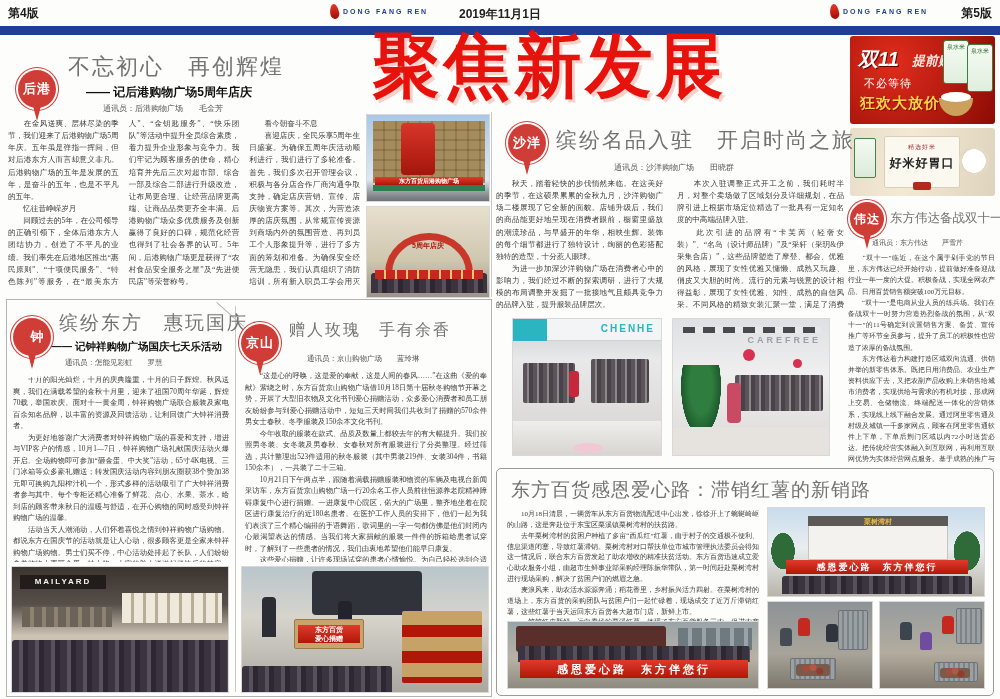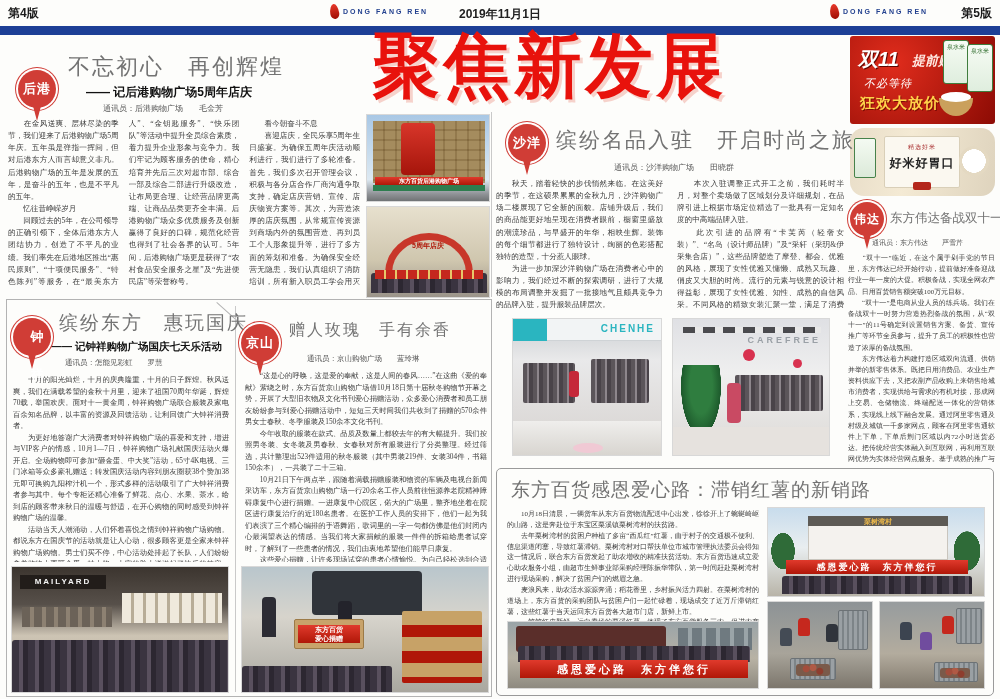--- a/index.html
+++ b/index.html
@@ -44,26 +44,26 @@
   
   .photo { position:absolute; overflow:hidden; background:#cfcfcf; border:1px solid #d8d8d8; }
   .ab { position:absolute; }
   .banner-red-strip { background:linear-gradient(#e03a2c,#b01708); color:#fff; font-weight:bold; text-align:center; overflow:hidden; white-space:nowrap; }
   .crowd { background:repeating-linear-gradient(90deg,#3a3440 0 7px,#59505e 7px 11px,#2c2731 11px 16px); border-radius:3px 3px 0 0; }
   .windows { background:repeating-linear-gradient(90deg,#cdbd9b 0 10px,#b7a47f 10px 12px), repeating-linear-gradient(#cdbd9b 0 8px,#b7a47f 8px 10px); background-blend-mode:multiply; }
   
   .ad1 { position:absolute; left:850px; top:36px; width:145px; height:88px; background:radial-gradient(circle at 30% 30%,#e02c1c,#8c0b04); border-radius:3px; overflow:hidden; }
   .ad1 .d11 { position:absolute; left:8px; top:10px; font-size:20px; font-weight:900; color:#fff; font-style:italic; text-shadow:1px 1px 0 #5e0500; }
   .ad1 .buy { position:absolute; left:62px; top:16px; font-size:13px; font-weight:900; color:#ffe9e2; font-style:italic; }
-  .ad1 .wait { position:absolute; left:14px; top:40px; font-size:11px; color:#fff; font-style:italic; letter-spacing:1px;text-align:right; }
+  .ad1 .wait { position:absolute; left:14px; top:40px; font-size:11px; color:#fff; letter-spacing:1px;text-align:right; }
   .ad1 .sale { position:absolute; left:10px; top:58px; font-size:15px; font-weight:900; color:#ffd24a; letter-spacing:1px; text-shadow:1px 1px 0 #7e0b05; }
   .ricebag { position:absolute; background:linear-gradient(#f6fbf4,#dfeede); border:1px solid #3f7d3d; border-radius:3px; color:#2c6b2a; font-size:6px; text-align:center; line-height:1.1; padding-top:3px; }
   .bowl { position:absolute; width:34px; height:18px; background:#caa05c; border-radius:0 0 20px 20px; }
   .bowl::before { content:""; position:absolute; left:2px; top:-6px; width:30px; height:10px; background:#fff; border-radius:50%; }
-  .ad2 { position:absolute; left:850px; top:128px; width:145px; height:68px; background:linear-gradient(100deg,#e8ddc8,#f4ead4 40%,#ded3bd); border-radius:14px; overflow:hidden; }
+  .ad2 { position:absolute; left:850px; top:128px; width:145px; height:68px; background:linear-gradient(100deg,#e8ddc8,#f4ead4 40%,#ded3bd); border-radius:3px; overflow:hidden; }
   .ad2 .card { position:absolute; left:34px; top:8px; width:76px; height:52px; background:#fbf8f0; border:1px solid #d9cfb8; border-radius:2px; text-align:center; }
   .ad2 .card .small { font-size:6px; color:#a33; margin-top:6px; letter-spacing:1px; }
   .ad2 .card .big { font-size:12px; font-weight:900; color:#222; letter-spacing:1px; margin-top:3px; }
   .ad2 .seal { position:absolute; left:34px; bottom:6px; width:18px; height:8px; background:#b4271c; border-radius:2px; margin-left:29px; }
   .ad2 .bowl2 { position:absolute; right:6px; top:18px; width:30px; height:30px; border-radius:50%; background:radial-gradient(circle,#fff 55%,#e4d9c2 56%); }
   .ad2 .bag2 { position:absolute; left:4px; top:10px; width:22px; height:40px; background:linear-gradient(#f4faf2,#dcead9); border:1px solid #47824a; border-radius:2px; }
   
   .ph-label { position:absolute; color:#fff; font-weight:bold; text-align:center; white-space:nowrap; }
   .sign-dark { position:absolute; background:#221d1a; color:#f5f5f5; font-weight:bold; text-align:center; letter-spacing:2px; }
   .rack { position:absolute; background:repeating-linear-gradient(90deg,#5b555a 0 4px,#8d868c 4px 6px,#494349 6px 10px); border-radius:2px; }

